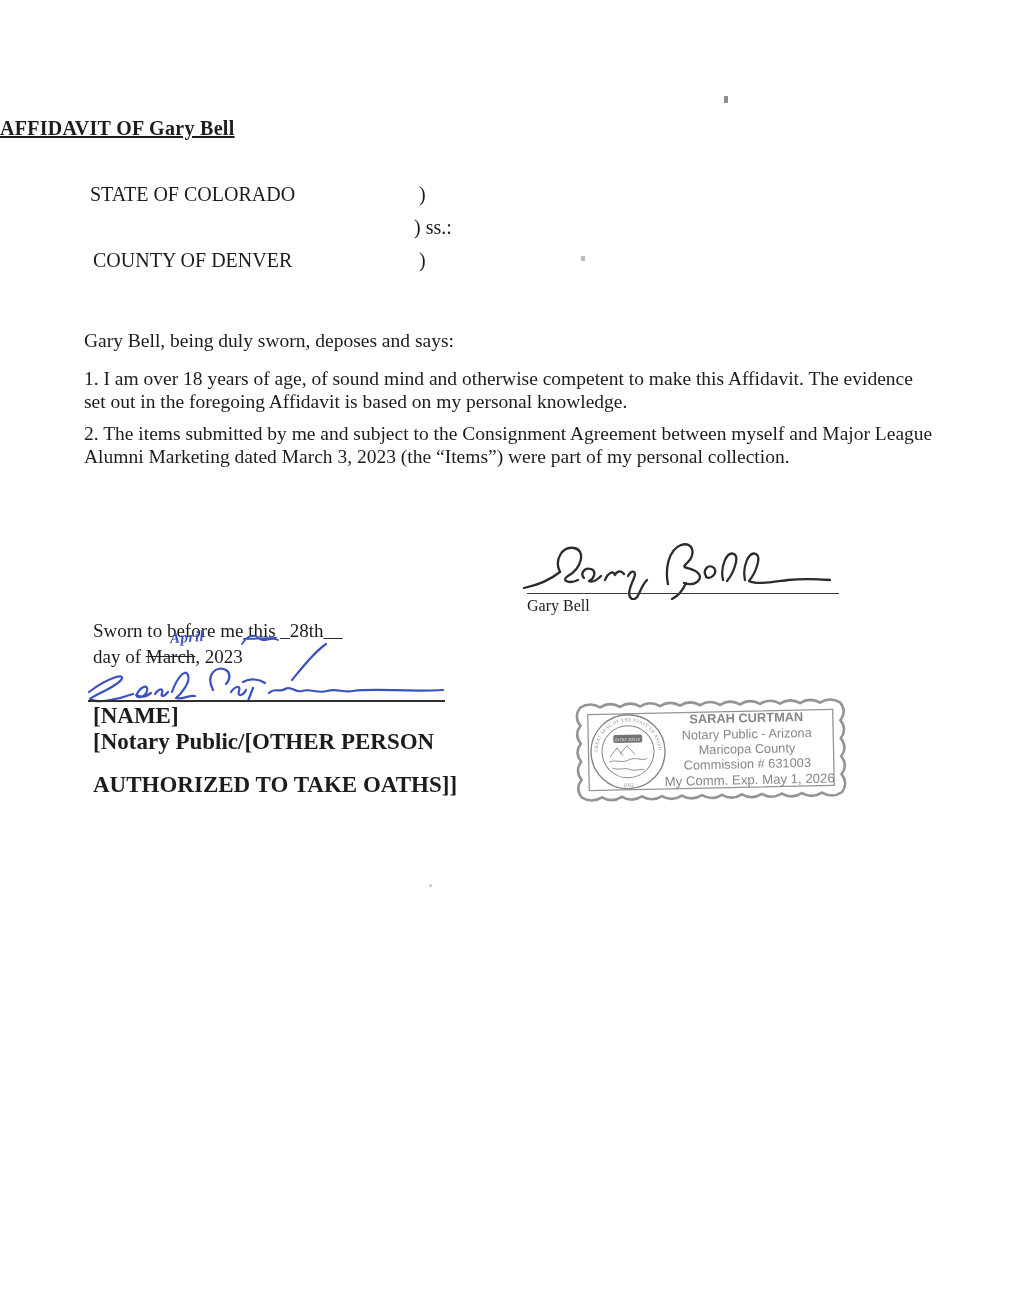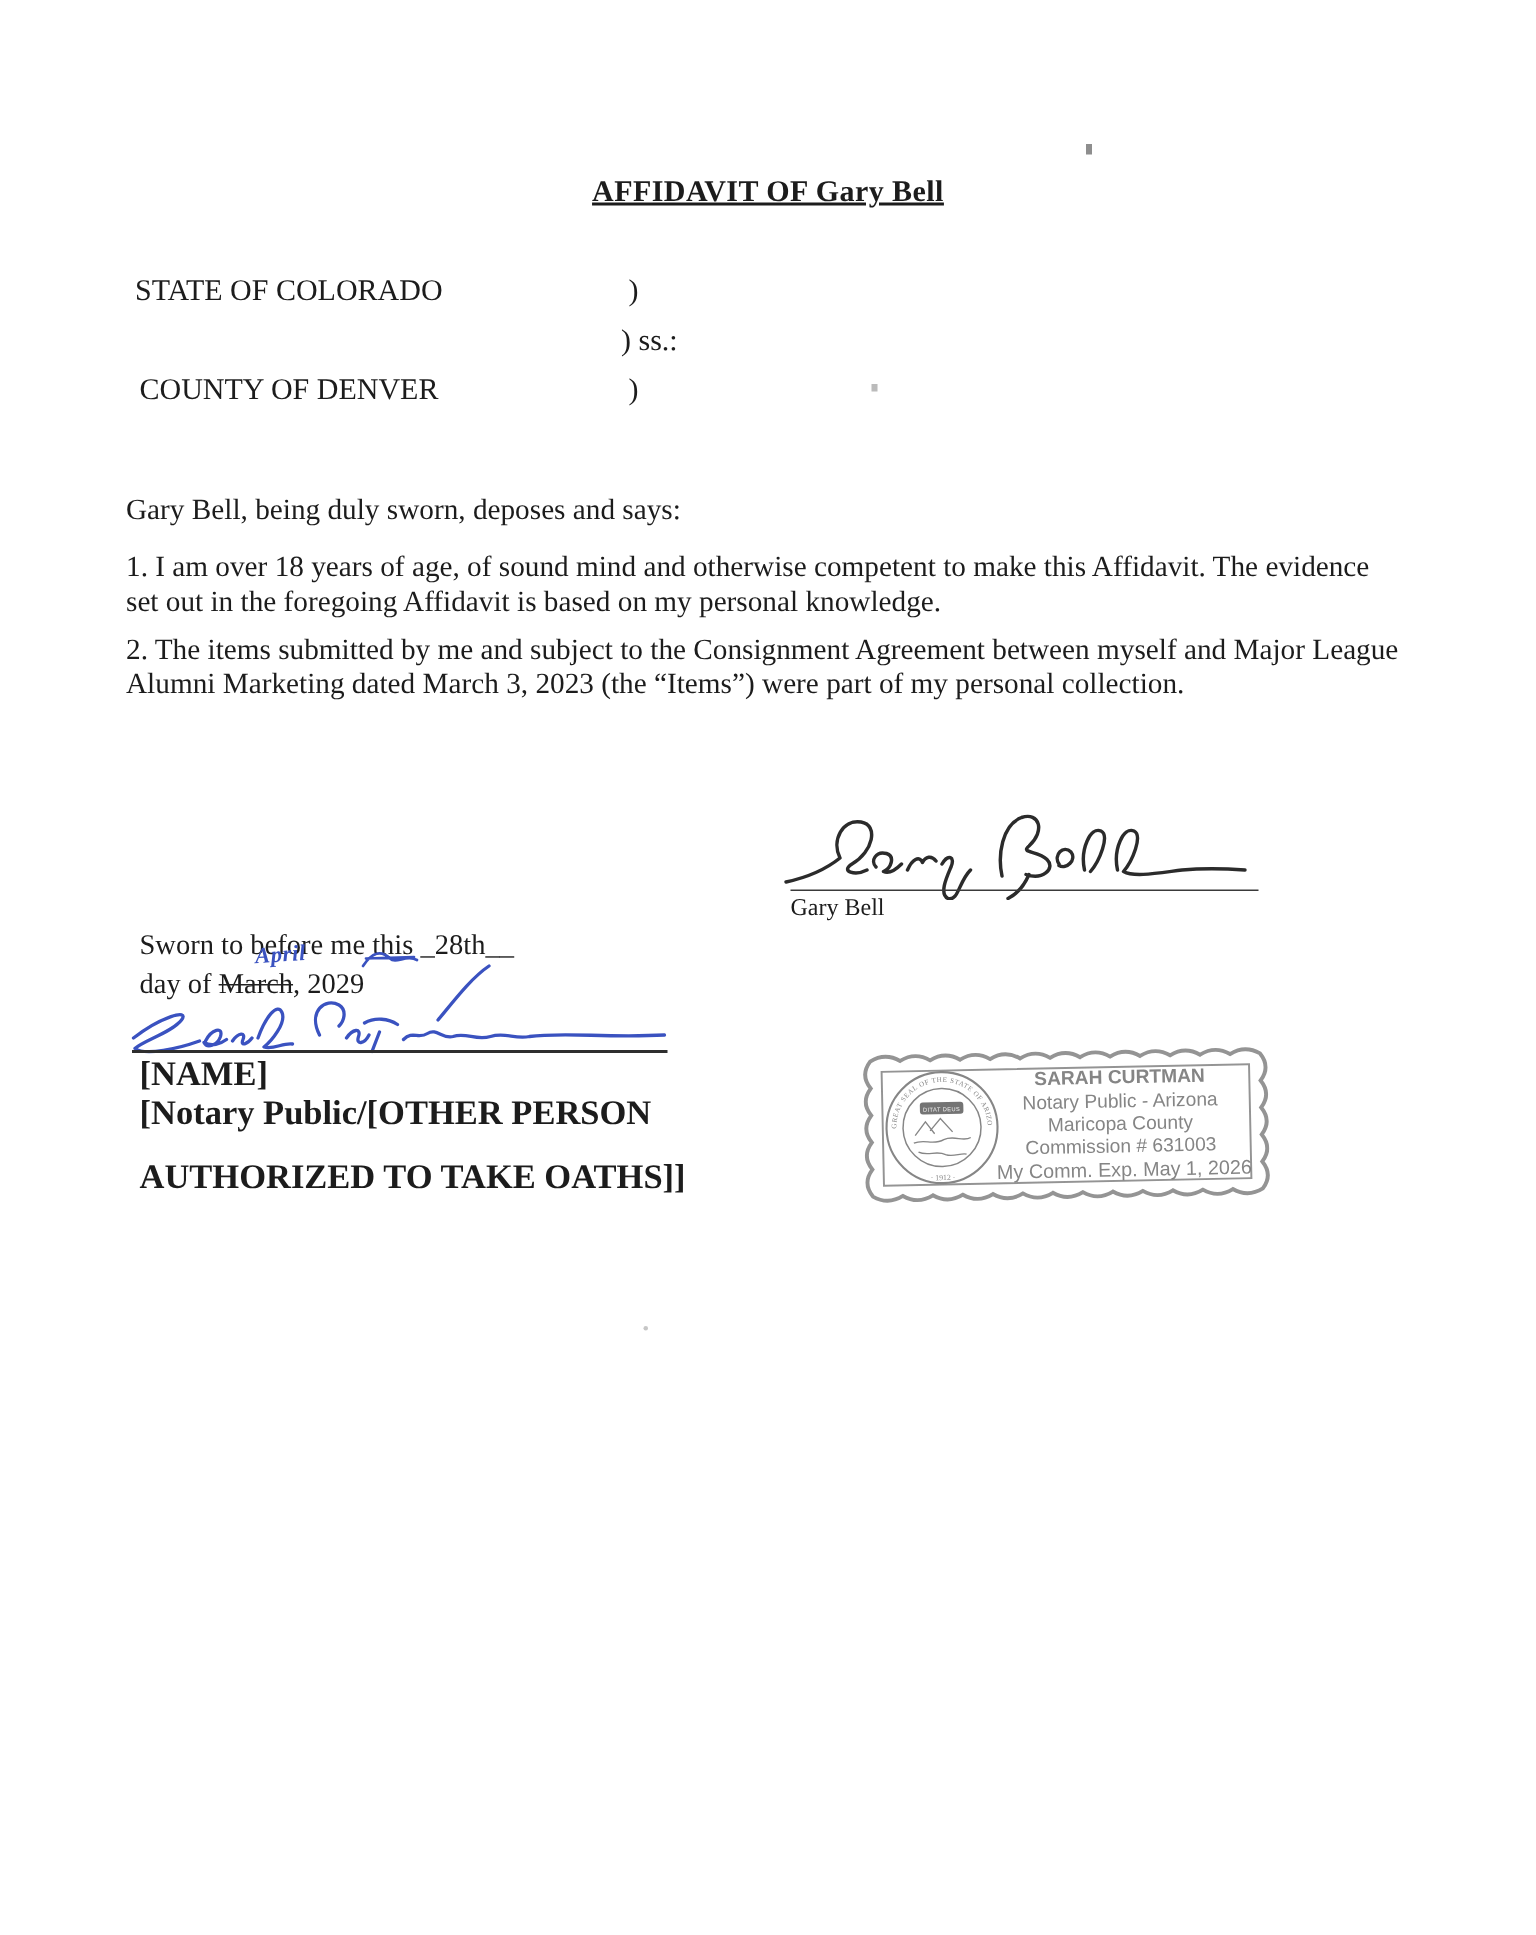--- a/index.html
+++ b/index.html
@@ -2,21 +2,21 @@
 <html><head>
 <meta charset="utf-8">
 <style>
   html,body{margin:0;padding:0;}
   body{
     width:1024px;height:1290px;background:#ffffff;position:relative;
     font-family:"Liberation Serif", serif;color:#1c1c1c;overflow:hidden;
   }
   .abs{position:absolute;}
   .title{
-    top:117px;left:0;width:1024px;text-align:center;
+    top:117px;left:0;width:1024px;
     font-size:20px;font-weight:bold;text-decoration:underline;letter-spacing:.3px;
   }
   .venue{font-size:20px;}
   .v-state{top:183px;left:90px;}
   .v-paren1{top:183px;left:419px;}
   .v-ss{top:216px;left:414px;}
   .v-county{top:249px;left:93px;}
   .v-paren2{top:249px;left:419px;}
   .body-text{
     top:311px;left:84px;width:852px;font-size:19.5px;line-height:23.5px;
@@ -74,21 +74,21 @@
   <path d="M148,46 C145,32 148,12 161,7 C173,3 177,16 166,26 C160,31 172,29 178,35 C184,41 175,49 164,45
            M166,45 C163,52 158,58 152,61
            M186,38 C182,32 189,25 194,30 C198,35 191,42 186,39
            M203,42 C200,28 207,13 214,16 C220,19 213,36 207,43
            M225,42 C222,28 229,13 236,16 C242,19 235,36 229,43 C236,47 252,44 268,42 C280,41 295,41 310,42"></path>
 </svg>
 <div class="abs sig-line gary-line"></div>
 <div class="abs gary-typed">Gary Bell</div>
 
 <div class="abs jurat jurat1"><span>Sworn to before me this </span><span>_28th__</span></div>
-<div class="abs jurat jurat2"><span>day of </span><span class="struck">March</span><span>, 2029</span></div>
+<div class="abs jurat jurat2"><span>day of </span><span class="struck">March</span><span>, 2023</span></div>
 <div class="abs april">April</div>
 <svg class="abs april-scribble" width="48" height="20" viewBox="0 0 48 20" fill="none" stroke="#3a52c0" stroke-width="1.8" stroke-linecap="round">
   <path d="M2,14 C8,5 14,3 20,9 C24,13 31,6 38,10 M4,9 L36,8"></path>
 </svg>
 <svg class="abs blue-slash" width="42" height="40" viewBox="0 0 42 40" fill="none" stroke="#3a52c0" stroke-width="2.2" stroke-linecap="round">
   <path d="M4,38 C14,26 26,10 38,2"></path>
 </svg>
 
 <svg class="abs sarah-svg" width="365" height="50" viewBox="0 0 365 50" fill="none" stroke="#3a52c0" stroke-width="2.2" stroke-linecap="round" stroke-linejoin="round">
   <path d="M4,32 C22,18 42,12 36,20 C30,28 10,34 5,39 C12,44 34,39 48,34

